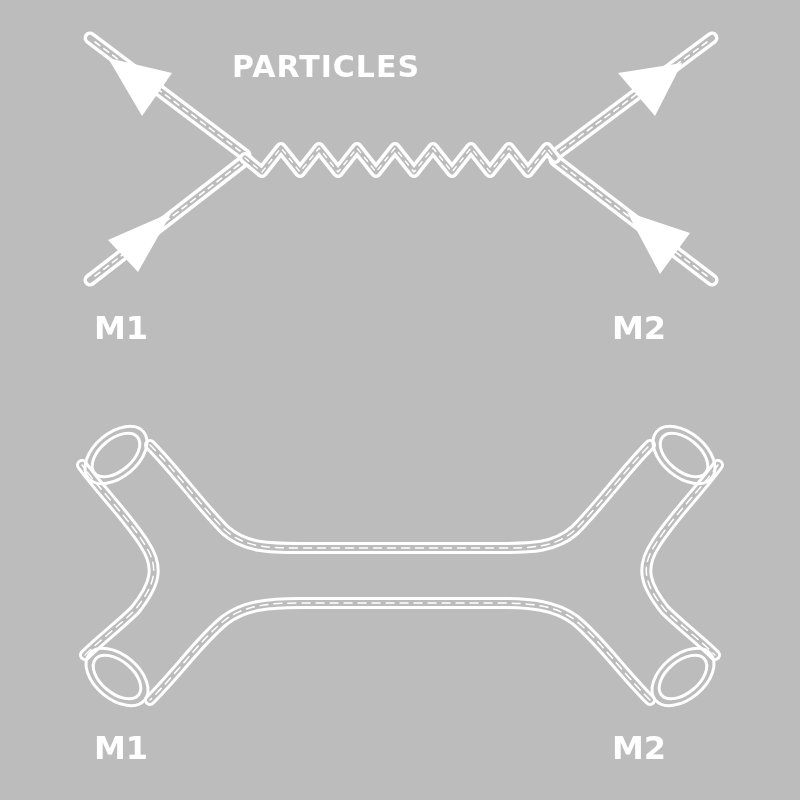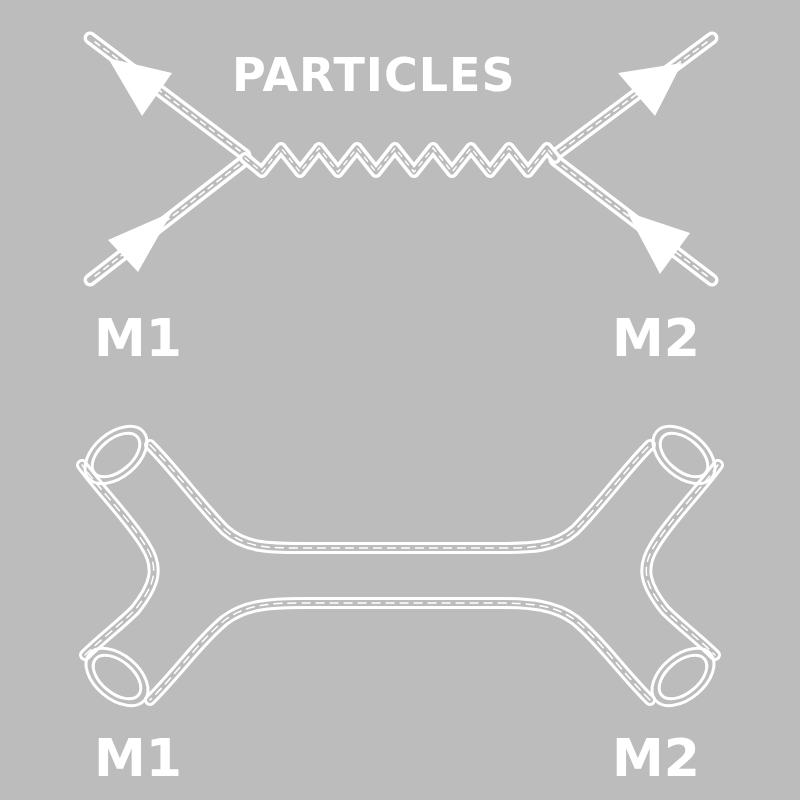--- a/index.html
+++ b/index.html
@@ -2,22 +2,22 @@
 <html><head>
 <meta charset="utf-8">
 <style>
   html, body { margin: 0; padding: 0; }
   body { width: 800px; height: 800px; background: #bcbcbc; overflow: hidden; position: relative; }
   .canvas { position: absolute; left: 0; top: 0; width: 800px; height: 800px; }
   .label {
     position: absolute; color: #ffffff; font-family: "DejaVu Sans", sans-serif;
     font-weight: bold; letter-spacing: 1px; line-height: 1; white-space: nowrap;
   }
-  .title { font-size: 46px; }
-  .mlabel { font-size: 52px; letter-spacing: 0; }
+  .title { font-size: 30px; }
+  .mlabel { font-size: 32px; letter-spacing: 0; }
   svg { position: absolute; left: 0; top: 0; }
 </style>
 </head>
 <body>
 
 <div class="canvas">
 
   <svg width="800" height="800" viewBox="0 0 800 800">
     <g fill="none" stroke="#ffffff" stroke-linecap="round" stroke-linejoin="round">
 

